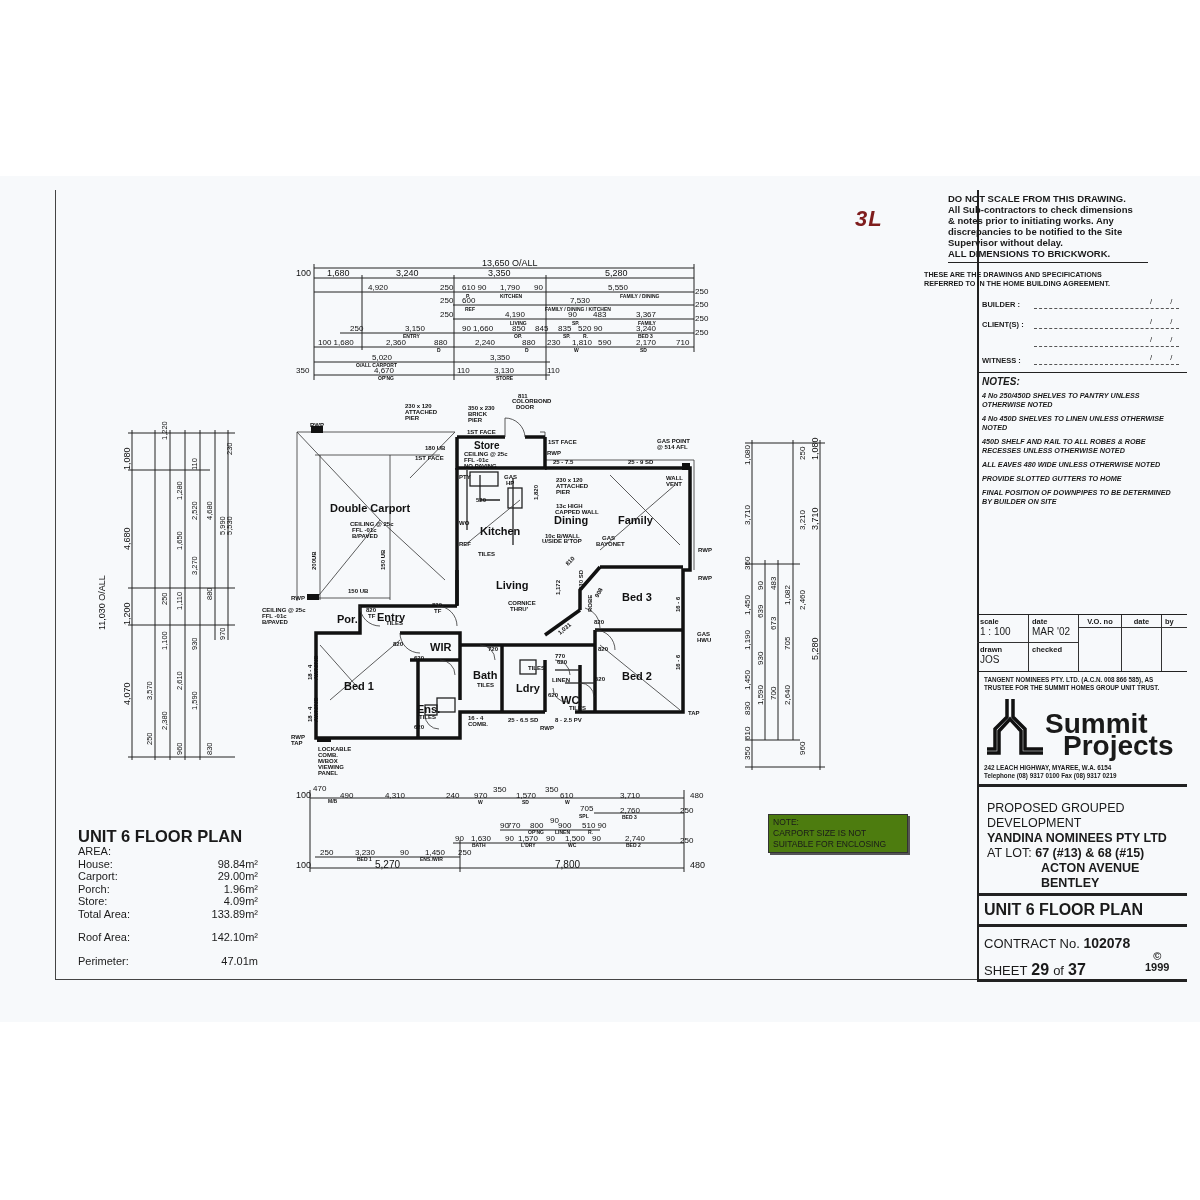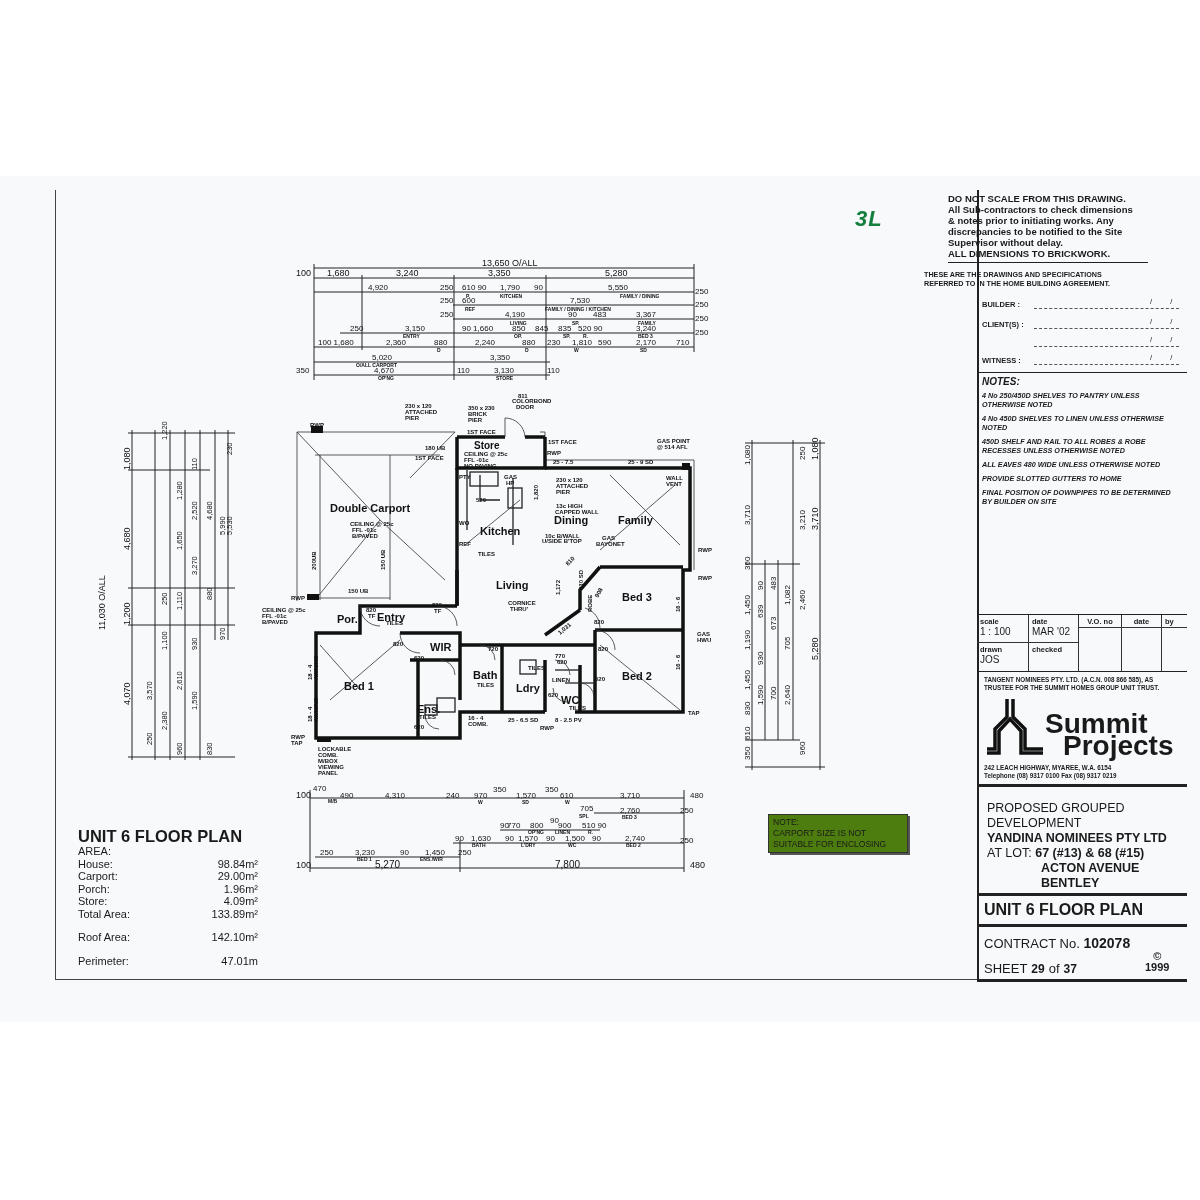--- a/index.html
+++ b/index.html
@@ -26,23 +26,23 @@
   .brand .p2{padding-left:18px;}
   .addr{position:absolute;left:984px;top:764px;font-size:6.3px;font-weight:bold;line-height:8px;}
   .proj{position:absolute;left:977px;top:784px;width:210px;height:112px;border-top:3px solid #222;border-bottom:3px solid #222;box-sizing:border-box;padding:14px 0 0 10px;font-size:12.5px;line-height:15px;}
   .proj .b{font-weight:bold;}
   .proj .ind{padding-left:54px;font-weight:bold;}
   .ptitle{position:absolute;left:984px;top:901px;font-size:16px;font-weight:bold;}
   .contract{position:absolute;left:977px;top:924px;width:210px;height:58px;border-top:3px solid #222;border-bottom:3px solid #222;box-sizing:border-box;font-size:13px;}
   .contract .cn{position:absolute;left:7px;top:8px;}
   .contract .cn b{font-size:14px;}
   .contract .sh{position:absolute;left:7px;top:34px;}
-  .contract .sh b{font-size:12px;margin:0 4px;}
+  .contract .sh b{font-size:16px;margin:0 4px;}
   .contract .cp{position:absolute;left:168px;top:24px;font-size:11px;font-weight:bold;text-align:center;line-height:11px;}
-  .hand{position:absolute;left:855px;top:206px;font-size:22px;font-weight:bold;font-style:italic;color:#15803d;letter-spacing:1px;}
+  .hand{position:absolute;left:855px;top:206px;font-size:22px;font-weight:bold;font-style:italic;color:#7f1d1d;letter-spacing:1px;}
   .area{position:absolute;left:78px;top:828px;width:180px;font-size:11px;line-height:12.5px;}
   .area h3{margin:0;font-size:16.5px;font-weight:bold;line-height:17px;}
   .area .row{display:flex;justify-content:space-between;}
   .area .gap{height:11px;}
   .note-box{position:absolute;left:768px;top:814px;width:140px;border:1px solid #333;box-shadow:2px 2px 0 #555;background:#4d7c0f;font-size:8.5px;line-height:11px;padding:2px 4px;box-sizing:border-box;}
   svg text{font-family:"Liberation Sans",sans-serif;}
 </style>
 </head>
 <body>
 

